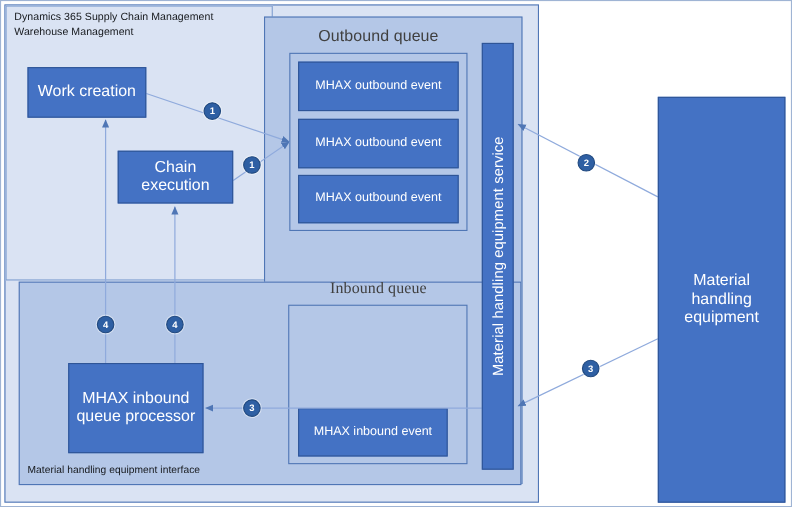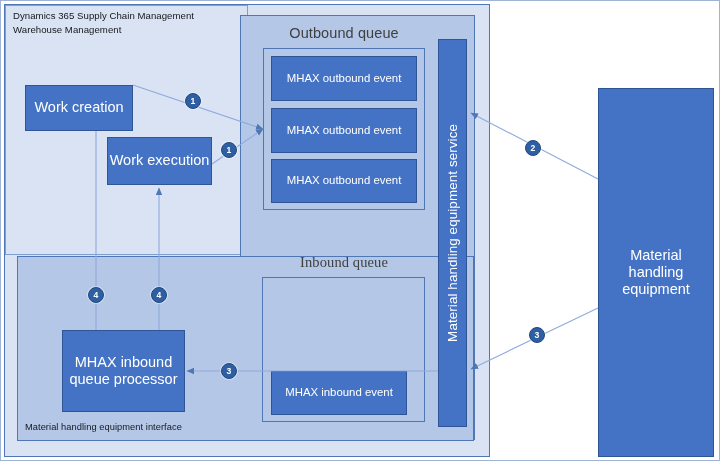--- a/index.html
+++ b/index.html
@@ -80,21 +80,21 @@
   .box {
     background: #4472C4;
     border: 1px solid #2f5597;
     color: #ffffff;
     display: flex;
     align-items: center;
     justify-content: center;
     text-align: center;
     line-height: 1.18;
   }
-  .box-work-creation { left: 24px; top: 60px; width: 108px; height: 46px; font-size: 14.5px; margin-top: 24px; }
+  .box-work-creation { left: 24px; top: 60px; width: 108px; height: 46px; font-size: 14.5px; }
   .box-work-execution { left: 106px; top: 136px; width: 105px; height: 48px; font-size: 14.5px; }
   .box-inbound-processor { left: 61px; top: 329px; width: 123px; height: 82px; font-size: 14.5px; }
   .box-equipment { left: 597px; top: 87px; width: 116px; height: 369px; font-size: 14.5px; }
 
   .evt { font-size: 11.4px; }
   .evt-out-1 { left: 270px; top: 55px; width: 146px; height: 45px; }
   .evt-out-2 { left: 270px; top: 107px; width: 146px; height: 45px; }
   .evt-out-3 { left: 270px; top: 158px; width: 146px; height: 44px; }
   .evt-in-1  { left: 270px; top: 370px; width: 136px; height: 44px; }
 
@@ -185,21 +185,21 @@
 
       <path d="M95,329 L95,108" marker-end="url(#ah)"></path>
 
       <path d="M158,329 L158,187" marker-end="url(#ah)"></path>
     </g>
   </svg>
 
   <div class="abs box box-work-creation">Work creation</div>
 
   <div class="abs box box-work-execution">
-    <span style="white-space:pre-line">Work execution</span>
+    <span style="white-space:pre-line">Chain execution</span>
   </div>
 
   <div class="abs box box-inbound-processor">
     <span style="white-space:pre-line">MHAX inbound
 queue processor</span>
   </div>
 
   <div class="abs box box-equipment">
     <span style="white-space:pre-line">Material
 handling

